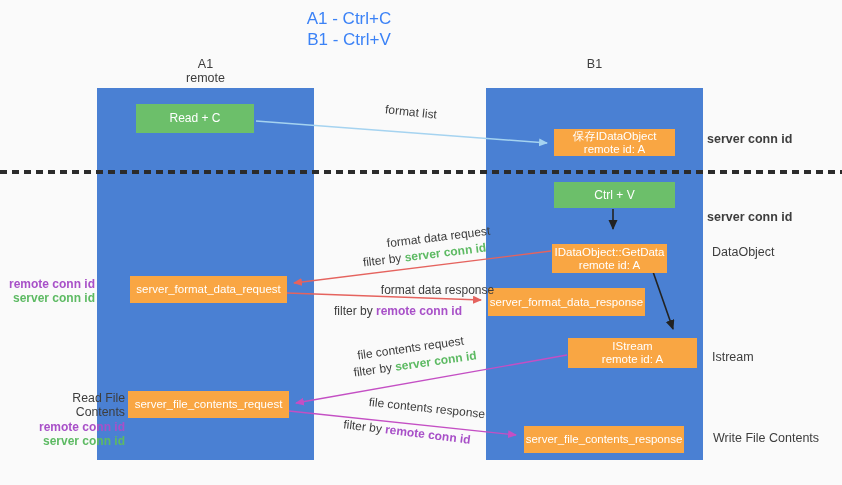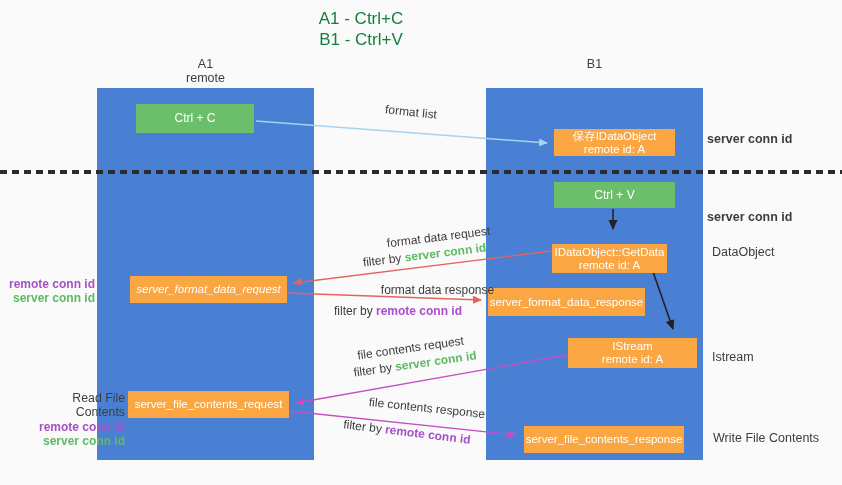--- a/index.html
+++ b/index.html
@@ -1,35 +1,35 @@
 <!DOCTYPE html>
 <html><head>
 <meta charset="utf-8">
 <style>
   html,body{margin:0;padding:0;background:#fafafa;font-family:"Liberation Sans",sans-serif;}
   .canvas{position:relative;width:842px;height:485px;background:#fafafa;overflow:hidden;color:#3d3d3d;}
-  .title{position:absolute;top:8px;left:12px;width:698px;text-align:center;font-size:17px;line-height:21px;color:#15803d;z-index:5;}
+  .title{position:absolute;top:8px;left:0;width:698px;text-align:center;font-size:17px;line-height:21px;color:#3b82f6;z-index:5;}
   .lane{position:absolute;top:88px;height:372px;width:217px;background:#4a80d3;z-index:1;}
   .lane.left{left:97px}.lane.right{left:486px}
   .lane-header{position:absolute;top:57px;width:217px;text-align:center;font-size:12.5px;line-height:14px;color:#3d3d3d;z-index:5;}
   .lane-header.left{left:97px}.lane-header.right{left:486px}
   .dotted{position:absolute;left:0;top:170px;width:842px;height:4px;z-index:2;
     background:repeating-linear-gradient(90deg,#2b2b2b 0 7px,transparent 7px 12px);}
   .arrows{position:absolute;left:0;top:0;z-index:3;pointer-events:none;}
   .node{position:absolute;display:flex;flex-direction:column;justify-content:center;align-items:center;
     color:#fff;text-align:center;z-index:4;font-size:12px;line-height:13px;}
   .node.green{background:#6cbf6a;}
   .node.orange{background:#f9a643;}
   .node.small{font-size:11.5px;line-height:13px;}
   .n-ctrl-c{left:136px;top:104px;width:118px;height:29px;}
   .n-save{left:554px;top:129px;width:121px;height:27px;}
   .n-ctrl-v{left:554px;top:182px;width:121px;height:26px;}
   .n-getdata{left:552px;top:244px;width:115px;height:29px;}
   .n-istream{left:568px;top:338px;width:129px;height:30px;}
-  .n-freq{left:130px;top:276px;width:157px;height:27px;font-style:italic;}
+  .n-freq{left:130px;top:276px;width:157px;height:27px;}
   .n-fresp{left:488px;top:288px;width:157px;height:28px;}
   .n-creq{left:128px;top:391px;width:161px;height:27px;}
   .n-cresp{left:524px;top:426px;width:160px;height:27px;}
   .albl{position:absolute;font-size:12px;color:#3c3c3c;white-space:nowrap;text-align:center;z-index:5;}
   .green-t{color:#5dba63;font-weight:bold;}
   .purple-t{color:#a850c8;font-weight:bold;}
   .l-format-list{left:366px;top:105px;width:90px;transform:rotate(6deg);}
   .l-fdr{left:371px;top:230px;width:135px;transform:rotate(-7deg);}
   .l-fdr-f{left:357px;top:248px;width:135px;transform:rotate(-7deg);}
   .l-fdresp{left:370px;top:283px;width:135px;text-align:center;}
@@ -90,21 +90,21 @@
     <line x1="256" y1="121" x2="547" y2="143" stroke="#a5d3f0" stroke-width="1.4" marker-end="url(#mh-blue)"></line>
     <line x1="613" y1="209" x2="613" y2="229" stroke="#222222" stroke-width="1.6" marker-end="url(#mh-black)"></line>
     <line x1="651" y1="266" x2="673" y2="329" stroke="#222222" stroke-width="1.6" marker-end="url(#mh-black)"></line>
     <line x1="551" y1="251" x2="294" y2="283" stroke="#e5635e" stroke-width="1.4" marker-end="url(#mh-red)"></line>
     <line x1="287" y1="293" x2="481" y2="300" stroke="#e5635e" stroke-width="1.4" marker-end="url(#mh-red)"></line>
     <line x1="567" y1="355" x2="296" y2="403" stroke="#c44fc4" stroke-width="1.4" marker-end="url(#mh-mag)"></line>
     <line x1="289" y1="411" x2="516" y2="435" stroke="#c44fc4" stroke-width="1.4" marker-end="url(#mh-mag)"></line>
   </svg>
 
   <div class="node green n-ctrl-c">
-    <div>Ctrl + C</div>
+    <div>Read + C</div>
   </div>
   <div class="node orange small n-save">
     <div>保存IDataObject</div>
     <div>remote id: A</div>
   </div>
   <div class="node green n-ctrl-v">
     <div>Ctrl + V</div>
   </div>
   <div class="node orange small n-getdata">
     <div>IDataObject::GetData</div>

